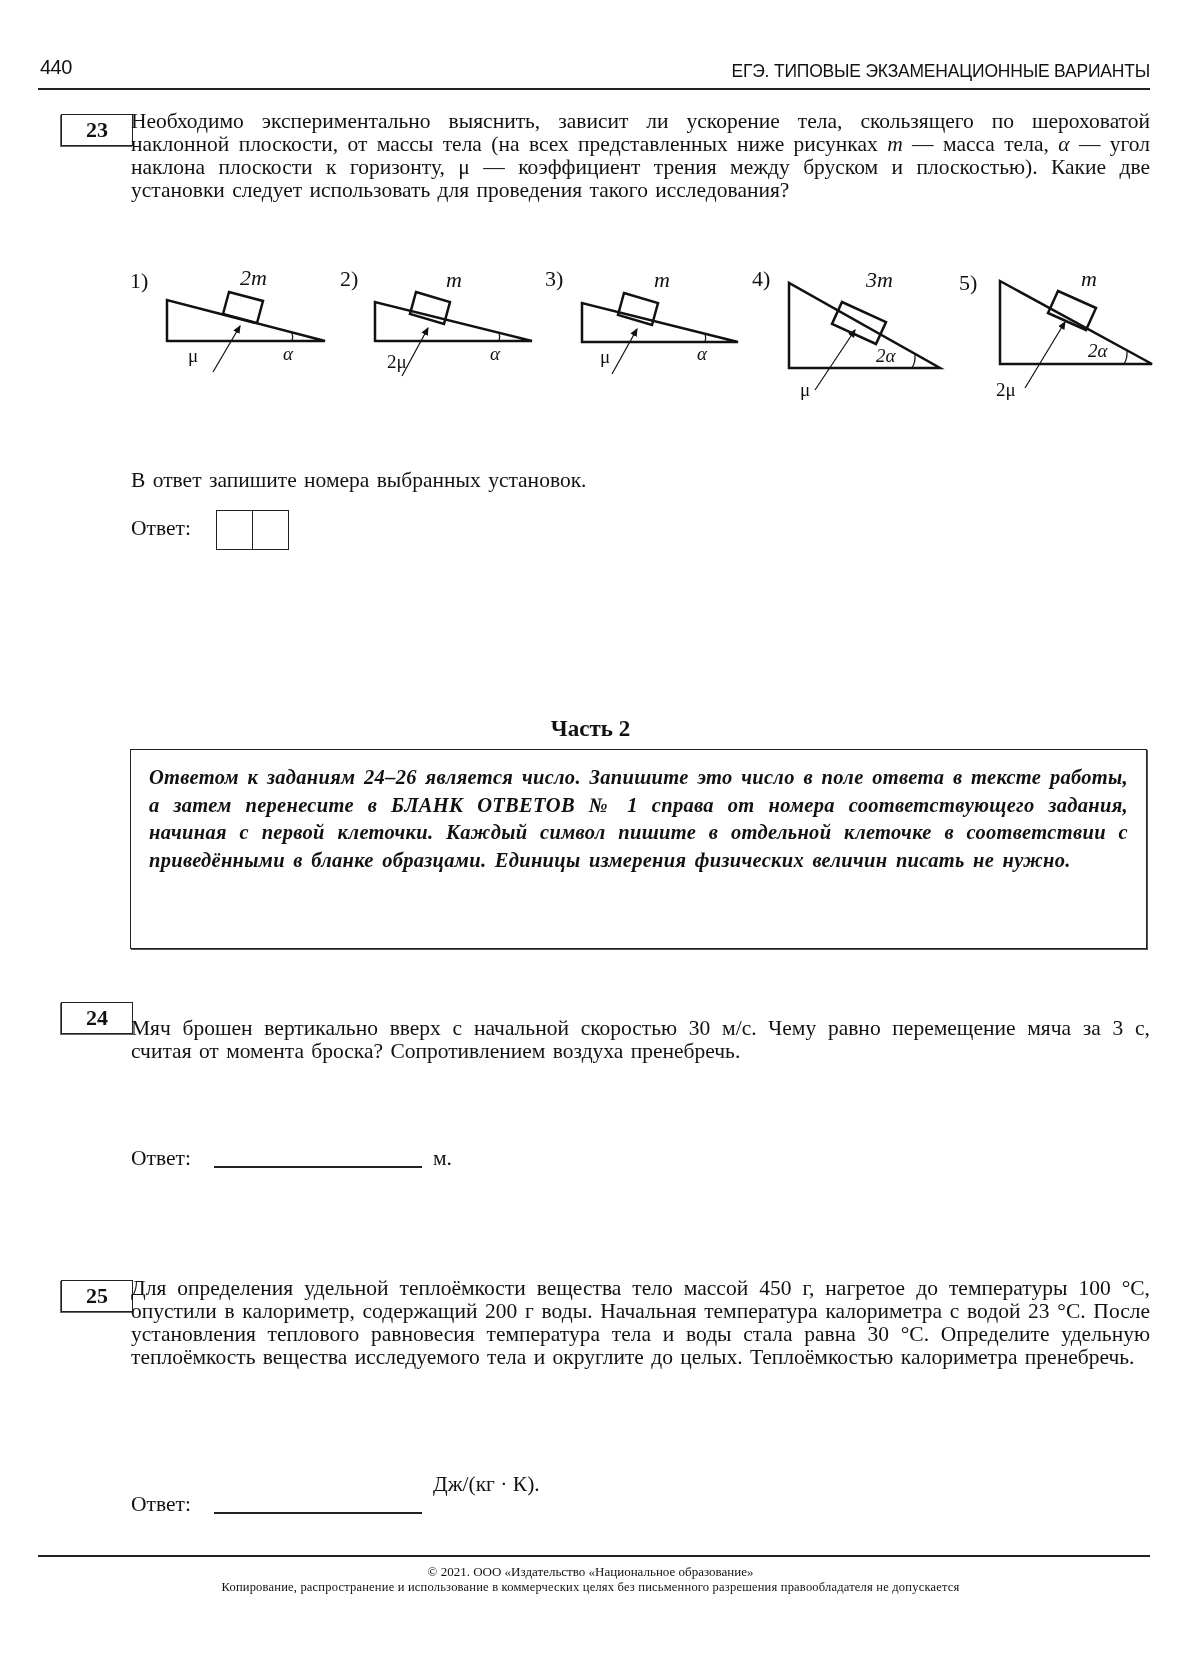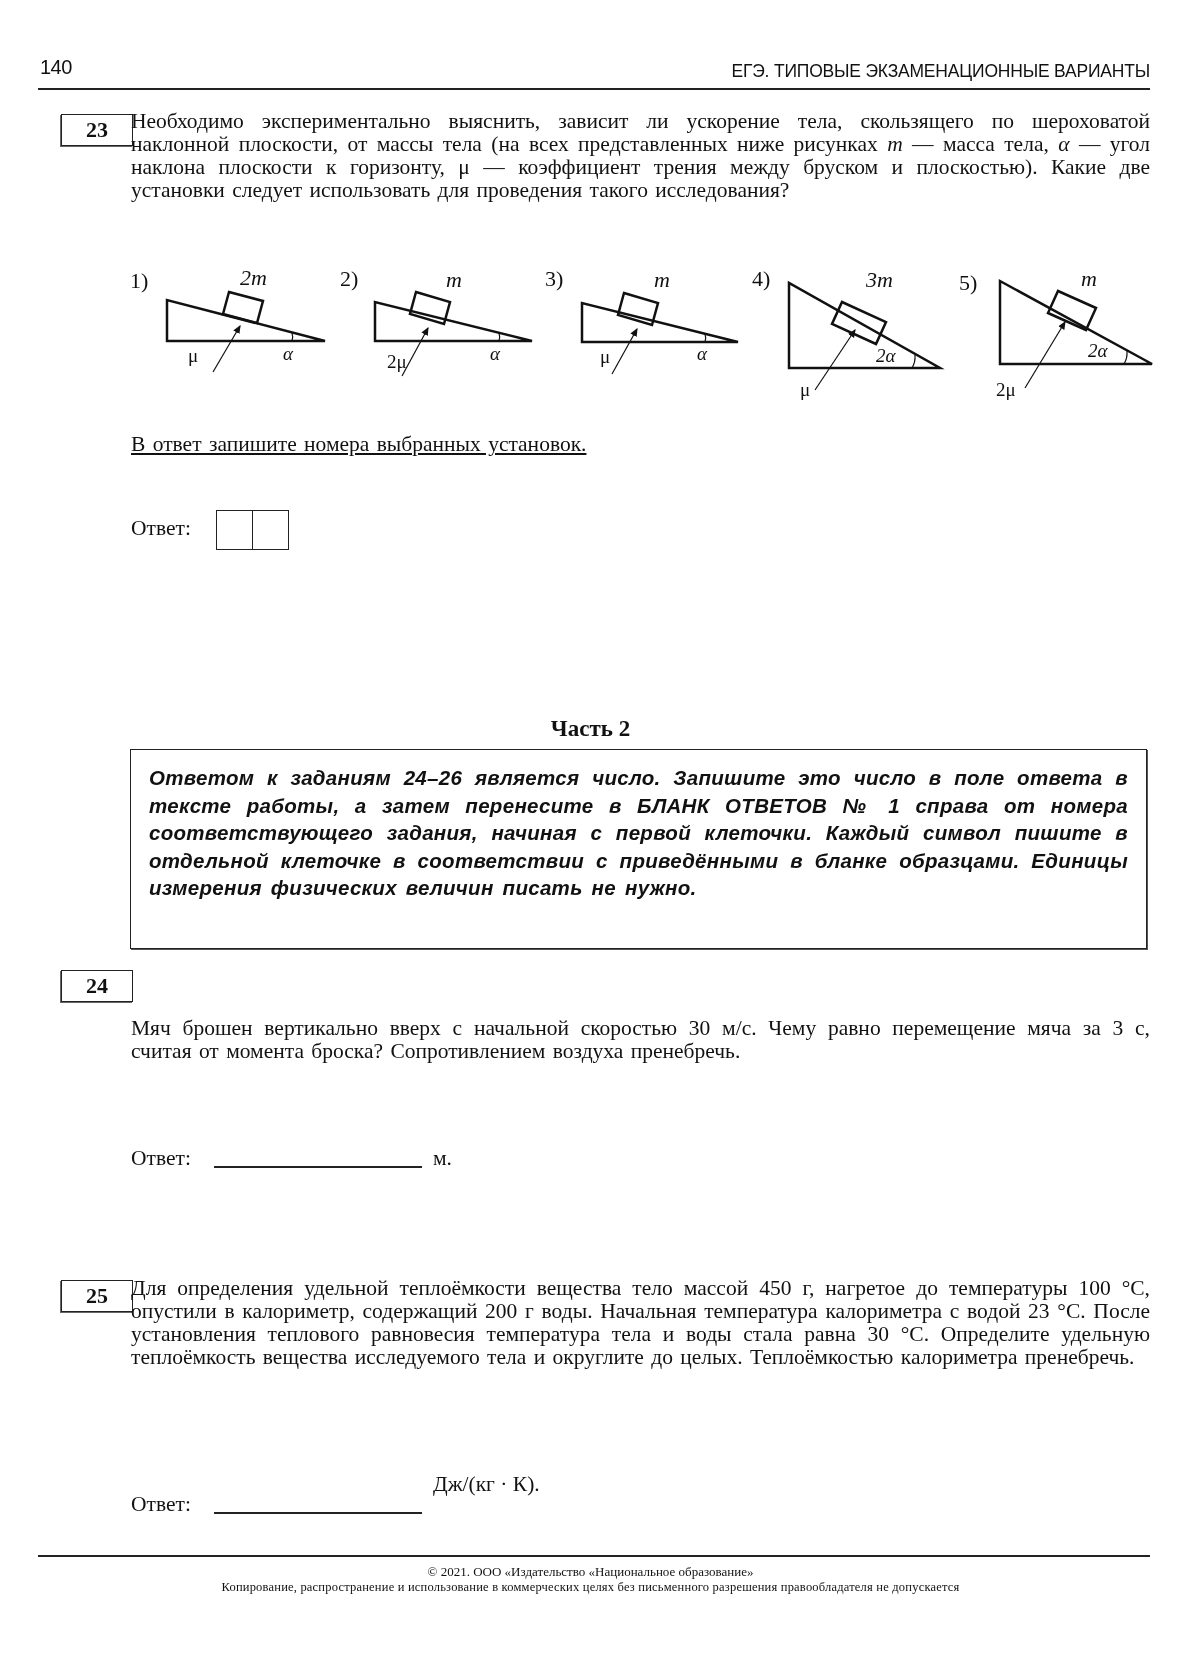--- a/index.html
+++ b/index.html
@@ -14,30 +14,30 @@
               font-family: "Liberation Serif", serif; font-weight: bold; font-size: 22px; margin-left: 24px; }
   .para { font-family: "Liberation Serif", serif; font-size: 21.5px; line-height: 23px; text-align: justify; word-spacing: 2px; }
   .math { font-style: italic; }
   .ans-label { font-family: "Liberation Serif", serif; font-size: 21.5px; }
   .ans-line { height: 1.5px; background: #222; }
   .cells { display: flex; border: 1.5px solid #222; height: 38px; }
   .cell { width: 35px; height: 38px; }
   .cell + .cell { border-left: 1.5px solid #222; }
   .section-title { font-family: "Liberation Serif", serif; font-weight: bold; font-size: 23px; }
   .instr-box { left: 130px; top: 749px; width: 1017px; height: 200px; border: 1.5px solid #222; box-sizing: border-box; box-shadow: 1px 1px 0 #555; }
-  .instr-text { position: absolute; left: 18px; top: 14px; right: 18px; font-family: Liberation Sans, sans-serif; font-style: italic; font-weight: bold; font-size: 20.5px; line-height: 27.6px; text-align: justify; word-spacing: 3px; letter-spacing: 0.3px; }
+  .instr-text { position: absolute; left: 18px; top: 14px; right: 18px; font-family: Liberation Serif, serif; font-style: italic; font-weight: bold; font-size: 20.5px; line-height: 27.6px; text-align: justify; word-spacing: 3px; letter-spacing: 0.3px; }
   .footer-rule { left: 38px; top: 1555px; width: 1112px; height: 1.5px; background: #222; }
   .footer-copy { left: 0; width: 1181px; top: 1564px; text-align: center; font-family: "Liberation Serif", serif; font-size: 13px; }
   .footer-legal { left: 0; width: 1181px; top: 1580px; text-align: center; font-family: "Liberation Serif", serif; font-size: 12.5px; letter-spacing: 0.2px; }
   svg text { font-family: "Liberation Serif", serif; }
 </style>
 </head>
 <body>
 
-<div class="abs page-num">140</div>
+<div class="abs page-num">440</div>
 <div class="abs running-title">ЕГЭ. ТИПОВЫЕ ЭКЗАМЕНАЦИОННЫЕ ВАРИАНТЫ</div>
 <div class="abs header-rule"></div>
 
 <div class="abs task-num" style="left:37px; top:114px;">23</div>
 <div class="abs para" style="left:131px; top:110px; width:1019px;">
   <span>Необходимо экспериментально выяснить, зависит ли ускорение тела, скользящего по шероховатой наклонной плоскости, от массы тела (на всех представленных ниже рисунках </span><span class="math">m</span><span> — масса тела, </span><span class="math">α</span><span> — угол  наклона плоскости к горизонту, </span><span>μ</span><span> — коэффициент трения между бруском и плоскостью). Какие две установки следует использовать для проведения такого исследования?</span>
 </div>
 
 <svg class="abs" style="left:0; top:260px;" width="1181" height="150">
   <defs>
@@ -103,33 +103,33 @@
     <text x="800" y="136" font-size="19">μ</text>
     <text x="876" y="102" font-size="19" font-style="italic">2α</text>
 
     <text x="959" y="30">5)</text>
     <text x="1081" y="26" font-style="italic">m</text>
     <text x="996" y="136" font-size="19">2μ</text>
     <text x="1088" y="97" font-size="19" font-style="italic">2α</text>
   </g>
 </svg>
 
-<div class="abs para" style="left:131px; top:433px;text-decoration:underline;">В ответ запишите номера выбранных установок.</div>
+<div class="abs para" style="left:131px; top:469px;">В ответ запишите номера выбранных установок.</div>
 <div class="abs ans-label" style="left:131px; top:516px;">Ответ:</div>
 <div class="abs cells" style="left:216px; top:510px;">
   <div class="cell"></div>
   <div class="cell"></div>
 </div>
 
 <div class="abs section-title" style="left:0; width:1181px; text-align:center; top:676px;margin-top:40px;">Часть 2</div>
 <div class="abs instr-box">
   <div class="instr-text">Ответом к заданиям 24–26 является число. Запишите это число в поле ответа в тексте работы, а затем перенесите в БЛАНК ОТВЕТОВ № 1 справа от номера соответствующего задания, начиная с первой клеточки. Каждый символ пишите в отдельной клеточке в соответствии с приведёнными в бланке образцами. Единицы измерения физических величин писать не нужно.</div>
 </div>
 
-<div class="abs task-num" style="left:37px; top:970px;">24</div>
+<div class="abs task-num" style="left:37px; top:1002px;">24</div>
 <div class="abs para" style="left:131px; top:1017px; width:1019px;">Мяч брошен вертикально вверх с начальной скоростью 30 м/с. Чему равно перемещение мяча за 3 с, считая от момента броска? Сопротивлением воздуха пренебречь.</div>
 <div class="abs ans-label" style="left:131px; top:1146px;">Ответ:</div>
 <div class="abs" style="left:214px; top:1140px; width:208px; height:24px;"></div>
 <div class="abs ans-line" style="left:214px; top:1166px; width:208px;"></div>
 <div class="abs ans-label" style="left:433px; top:1146px;">м.</div>
 
 <div class="abs task-num" style="left:37px; top:1280px;">25</div>
 <div class="abs para" style="left:131px; top:1277px; width:1019px;">Для определения удельной теплоёмкости вещества тело массой 450 г, нагретое до температуры 100 °С, опустили в калориметр, содержащий 200 г воды. Начальная температура калориметра с водой 23 °С. После установления теплового равновесия температура тела и воды стала равна 30 °С. Определите удельную теплоёмкость вещества исследуемого тела и округлите до целых. Теплоёмкостью калориметра пренебречь.</div>
 <div class="abs ans-label" style="left:131px; top:1492px;">Ответ:</div>
 <div class="abs" style="left:214px; top:1486px; width:208px; height:24px;"></div>

